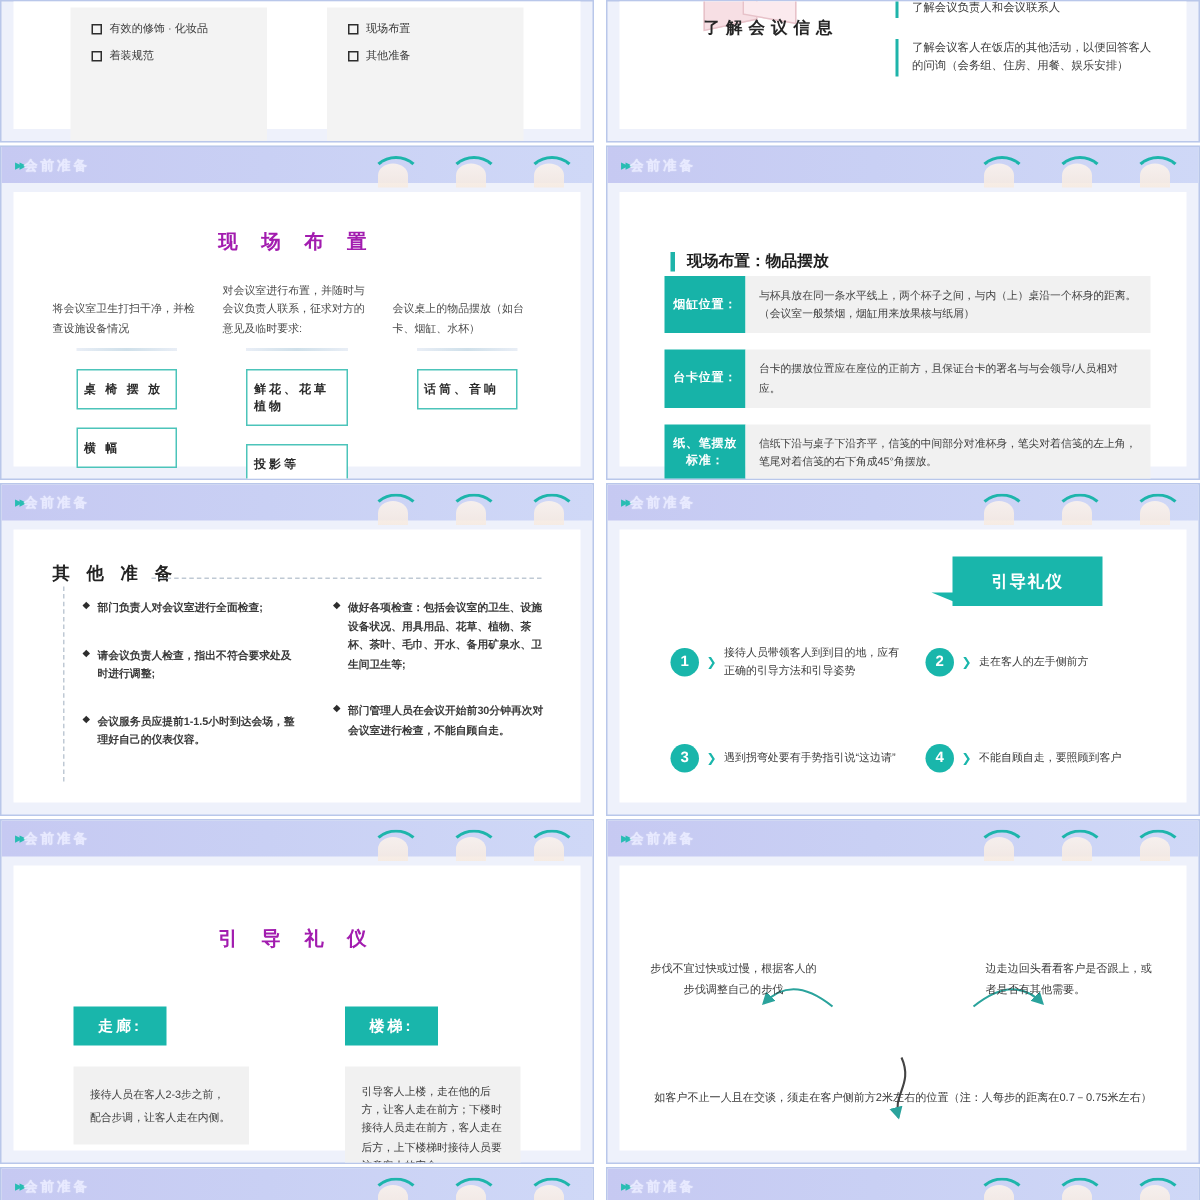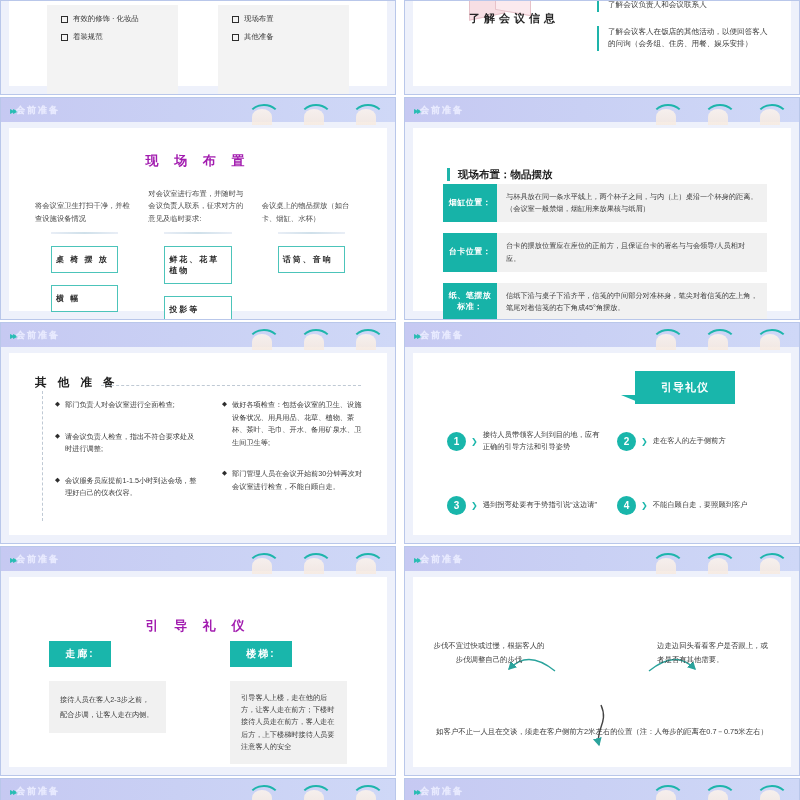--- a/index.html
+++ b/index.html
@@ -120,21 +120,21 @@
     padding:7px 9px;box-sizing:border-box;
   }
   
   .s5-title{
     position:absolute;left:26px;top:22px;font-size:11.5px;font-weight:700;color:#222;letter-spacing:4px;
   }
   .s5-dash{
     position:absolute;left:92px;right:26px;top:32px;border-top:1px dashed #bfc9d4;
   }
   .s5-vert{position:absolute;left:33px;top:38px;bottom:14px;border-left:1px dashed #bfc9d4;}
-  .s5-cols{position:absolute;left:46px;right:20px;top:46px;display:flex;gap:22px;}
+  .s5-cols{position:absolute;left:46px;right:20px;top:46px;display:flex;gap:22px;font-weight:bold;}
   .s5-col{flex:1;}
   .s5-item{
     display:flex;gap:5px;font-size:7.2px;color:#3a3a3a;line-height:1.75;margin-bottom:19px;
   }
   .dia{color:#2d2d2d;font-size:6.5px;line-height:1.6;flex:none;}
   
   .s6-bubble{
     position:absolute;right:56px;top:18px;background:#19b6ab;color:#fff;
     font-size:11px;font-weight:700;padding:9px 26px;letter-spacing:1px;
   }
@@ -148,21 +148,21 @@
   }
   .s6-item{display:flex;align-items:center;gap:5px;}
   .num{
     width:19px;height:19px;border-radius:50%;background:#19b6ab;color:#fff;flex:none;
     display:flex;align-items:center;justify-content:center;font-size:10px;font-weight:700;
   }
   .caret{color:#19b6ab;font-size:8px;font-weight:700;flex:none;}
   .s6-txt{font-size:7.3px;color:#3a3a3a;line-height:1.7;}
   
   .s7-title{position:absolute;left:0;right:0;top:40px;font-size:13px;}
-  .s7-cols{position:absolute;left:40px;right:40px;top:64px;display:flex;gap:64px;}
+  .s7-cols{position:absolute;left:40px;right:40px;top:94px;display:flex;gap:64px;}
   .s7-col{flex:1;}
   .s7-tag{
     background:#19b6ab;color:#fff;font-size:10px;font-weight:700;letter-spacing:2px;
     padding:6px 0;text-align:center;width:62px;margin-bottom:14px;
   }
   .s7-box{
     background:#f1f1f1;padding:11px 11px;font-size:7.2px;color:#3c3c3c;line-height:2.1;
     min-height:52px;box-sizing:border-box;
   }
   .s7-box.dense{line-height:1.7;}

